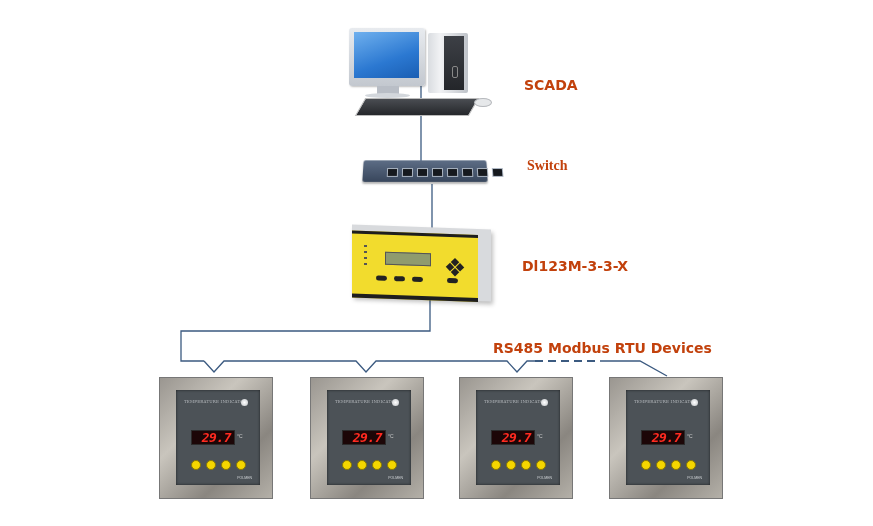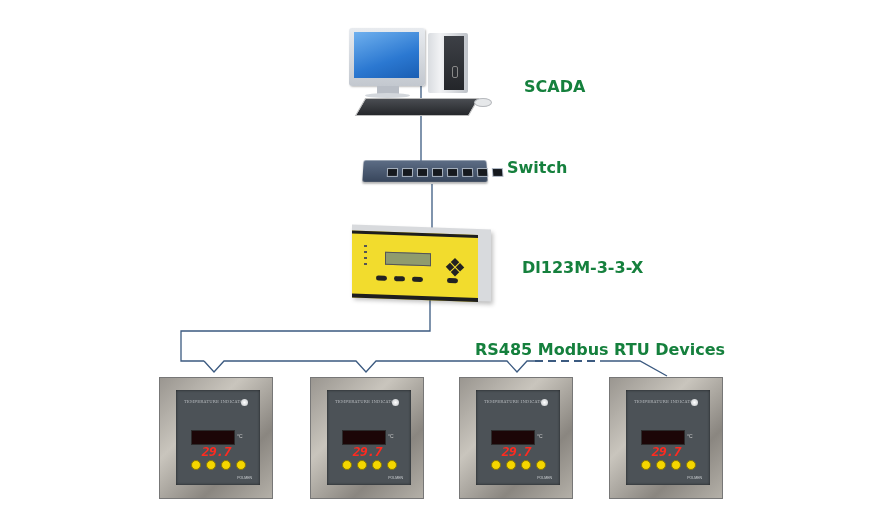--- a/index.html
+++ b/index.html
@@ -1,17 +1,17 @@
 <!DOCTYPE html>
 <html><head>
 <meta charset="utf-8">
 <style>
   html, body { margin: 0; padding: 0; background: #ffffff; }
   body { width: 873px; height: 526px; position: relative; overflow: hidden; font-family: "Liberation Sans", sans-serif; }
-  .label { position: absolute; font-family: "DejaVu Sans", sans-serif; font-weight: bold; color: #15803d; font-size: 16px; white-space: nowrap; }
+  .label { position: absolute; font-family: "DejaVu Sans", sans-serif; font-weight: bold; color: #c2410c; font-size: 14px; white-space: nowrap; }
   svg.wires { position: absolute; left: 0; top: 0; }
   .abs { position: absolute; }
 
   
   .monitor { left: 349px; top: 28px; width: 76px; height: 58px; background: linear-gradient(#e8ebef, #c3c8cf); border-radius: 3px; box-shadow: 1px 1px 2px rgba(0,0,0,.25); }
   .screen { position: absolute; left: 5px; top: 4px; right: 6px; bottom: 8px; background: linear-gradient(160deg, #6fb0ee 0%, #2b78d1 60%, #1a5eb3 100%); }
   .stand { left: 377px; top: 86px; width: 22px; height: 8px; background: #b9bec6; }
   .stand-base { left: 365px; top: 93px; width: 45px; height: 5px; background: #d3d7dc; border-radius: 50%; }
   .tower { left: 428px; top: 33px; width: 40px; height: 60px; background: linear-gradient(90deg, #d9dce0, #f1f2f4 30%, #bfc3c9); border-radius: 2px; }
   .tower-front { position: absolute; left: 16px; top: 3px; width: 20px; height: 54px; background: linear-gradient(#3d4046, #24262a); }
@@ -33,21 +33,21 @@
   .dpad span { position: absolute; width: 6px; height: 6px; background: #222; transform: rotate(45deg); }
   .leds { position: absolute; left: 12px; top: 11px; }
   .leds div { width: 3px; height: 2px; background: #555; margin-bottom: 4px; }
 
   
   .indicator { position: absolute; top: 377px; width: 112px; height: 120px; background: linear-gradient(135deg, #9a9690 0%, #c9c5bd 35%, #8a8680 70%, #b4b0a8 100%); border: 1px solid #777; }
   .ind-face { position: absolute; left: 16px; top: 12px; width: 84px; height: 95px; background: #4c5257; box-shadow: inset 0 0 3px rgba(0,0,0,.6); }
   .ind-title { position: absolute; left: 8px; top: 9px; font-family: "DejaVu Serif", serif; font-size: 4px; color: #b8bcc0; letter-spacing: .2px; }
   .ind-led { position: absolute; right: 12px; top: 9px; width: 7px; height: 7px; border-radius: 50%; background: radial-gradient(#ffffff, #bfc3c6); }
   .ind-display { position: absolute; left: 15px; top: 40px; width: 42px; height: 13px; background: #1c0607; border: 1px solid #2b2b2b; }
-  .ind-value { position: absolute; right: 3px; top: -1px; font-family: "DejaVu Sans Mono", monospace; font-weight: bold; font-style: italic; font-size: 13px; color: #ff2a20; letter-spacing: -0.5px; margin-top: 14px; }
+  .ind-value { position: absolute; right: 3px; top: -1px; font-family: "DejaVu Sans Mono", monospace; font-weight: bold; font-style: italic; font-size: 13px; color: #ff2a20; letter-spacing: -0.5px; }
   .ind-unit { position: absolute; left: 61px; top: 43px; font-size: 5px; color: #c8c8c8; }
   .ind-keys { position: absolute; left: 15px; top: 70px; display: flex; gap: 5px; }
   .ind-key { width: 8px; height: 8px; border-radius: 50%; background: #f5d600; border: 1px solid #8a7a00; }
   .ind-brand { position: absolute; right: 8px; bottom: 5px; font-size: 3.5px; color: #cfd3d6; }
 </style>
 </head>
 <body>
 
 <svg class="wires" width="873" height="526">
   <g stroke="#3b5a80" stroke-width="1.3" fill="none">
@@ -77,21 +77,21 @@
     <div class="port"></div>
       <div class="port"></div>
       <div class="port"></div>
       <div class="port"></div>
     <div class="port"></div>
       <div class="port"></div>
       <div class="port"></div>
       <div class="port"></div>
   </div>
 </div>
-<div class="label" style="left:507px; top:158px;">Switch</div>
+<div class="label" style="left:527px; top:158px;font-family:Liberation Serif, serif;">Switch</div>
 
 <div class="abs logger-body">
   <div class="logger-face">
     <div class="leds">
         <div></div>
         <div></div>
         <div></div>
         <div></div>
       </div>
     <div class="lcd"></div>
@@ -102,21 +102,21 @@
     <div class="dpad">
       <span style="left:5px; top:0;"></span>
       <span style="left:0; top:5px;"></span>
       <span style="left:10px; top:5px;"></span>
       <span style="left:5px; top:10px;"></span>
     </div>
   </div>
 </div>
 <div class="label" style="left:522px; top:258px;">Dl123M-3-3-X</div>
 
-<div class="label" style="left:475px; top:340px;text-align:right;">RS485 Modbus RTU Devices</div>
+<div class="label" style="left:493px; top:340px;text-align:right;">RS485 Modbus RTU Devices</div>
 
 <div class="indicator" style="left:159px;">
   <div class="ind-face">
     <div class="ind-title">TEMPERATURE INDICATOR</div>
     <div class="ind-led"></div>
     <div class="ind-display">
         <span class="ind-value">29.7</span>
       </div>
     <div class="ind-unit">°C</div>
     <div class="ind-keys">

